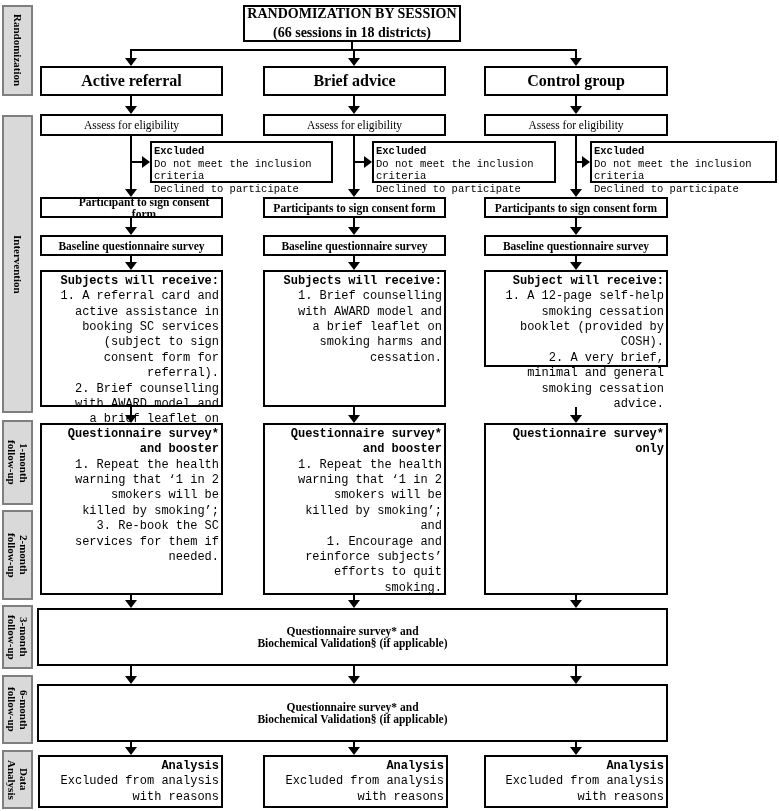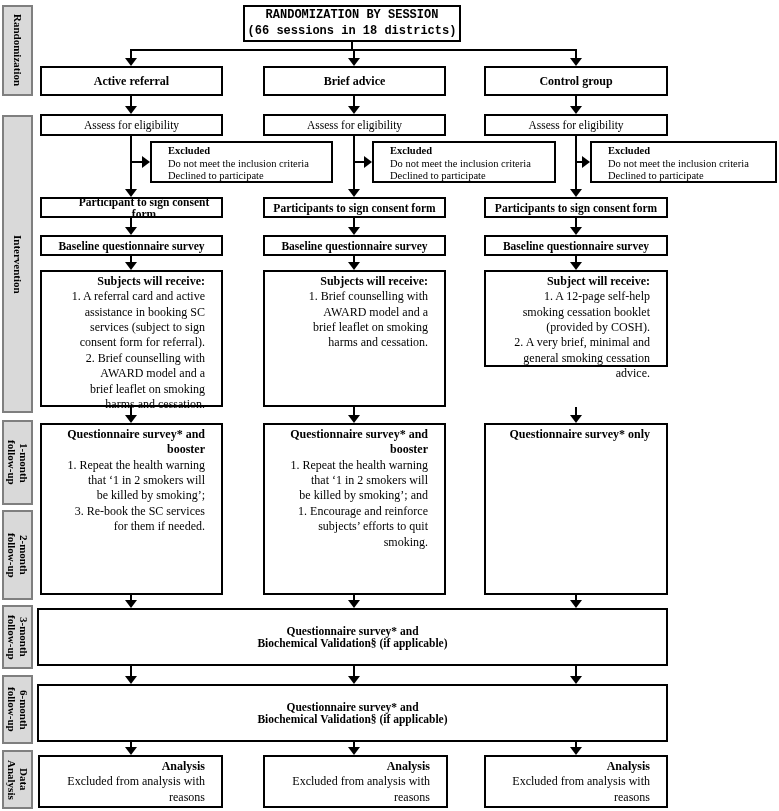--- a/index.html
+++ b/index.html
@@ -26,23 +26,23 @@
   .vline{position:absolute;width:2px;background:#000;}
   .varrow{position:absolute;width:12px;}
   .varrow::before{content:"";position:absolute;left:5px;top:0;bottom:6px;width:2px;background:#000;}
   .varrow::after{content:"";position:absolute;bottom:0;left:0;
     border-left:6px solid transparent;border-right:6px solid transparent;border-top:8px solid #000;}
   .harrow{position:absolute;height:12px;}
   .harrow::before{content:"";position:absolute;top:5px;left:0;right:6px;height:2px;background:#000;}
   .harrow::after{content:"";position:absolute;right:0;top:0;
     border-top:6px solid transparent;border-bottom:6px solid transparent;border-left:8px solid #000;}
   
-  .pad{padding:2px 16px;}
-  .fs-title{font-size:12px;line-height:1.3;font-family:Liberation Mono, monospace;}
-  .fs-group{font-size:12px;}
+  .pad{padding:2px 2px;font-family:Liberation Mono, monospace;}
+  .fs-title{font-size:14px;line-height:1.3;}
+  .fs-group{font-size:16px;}
   .fs-row{font-size:11.5px;}
   .fs-small{font-size:10.5px;line-height:1.2;text-align:left;}
   .fs-body{font-size:12px;line-height:1.28;text-align:right;}
   .blist{padding-left:18px;}
   .blist .li{text-indent:-12px;}
 </style>
 </head>
 <body>
 
 <div class="side" style="top:5px;height:91px;">

